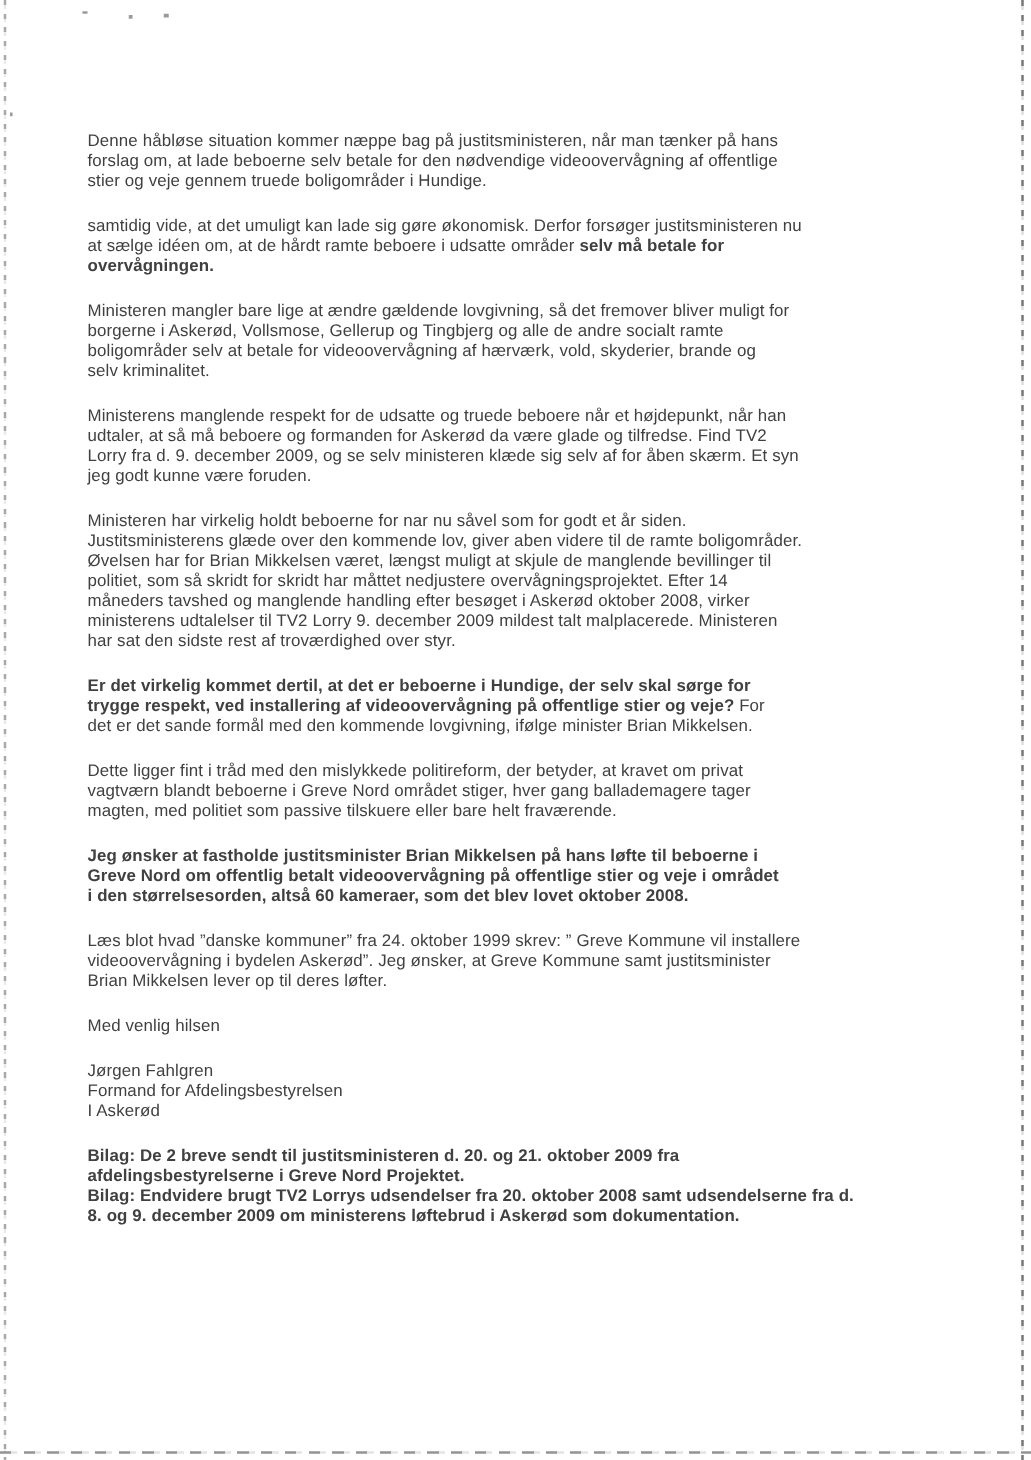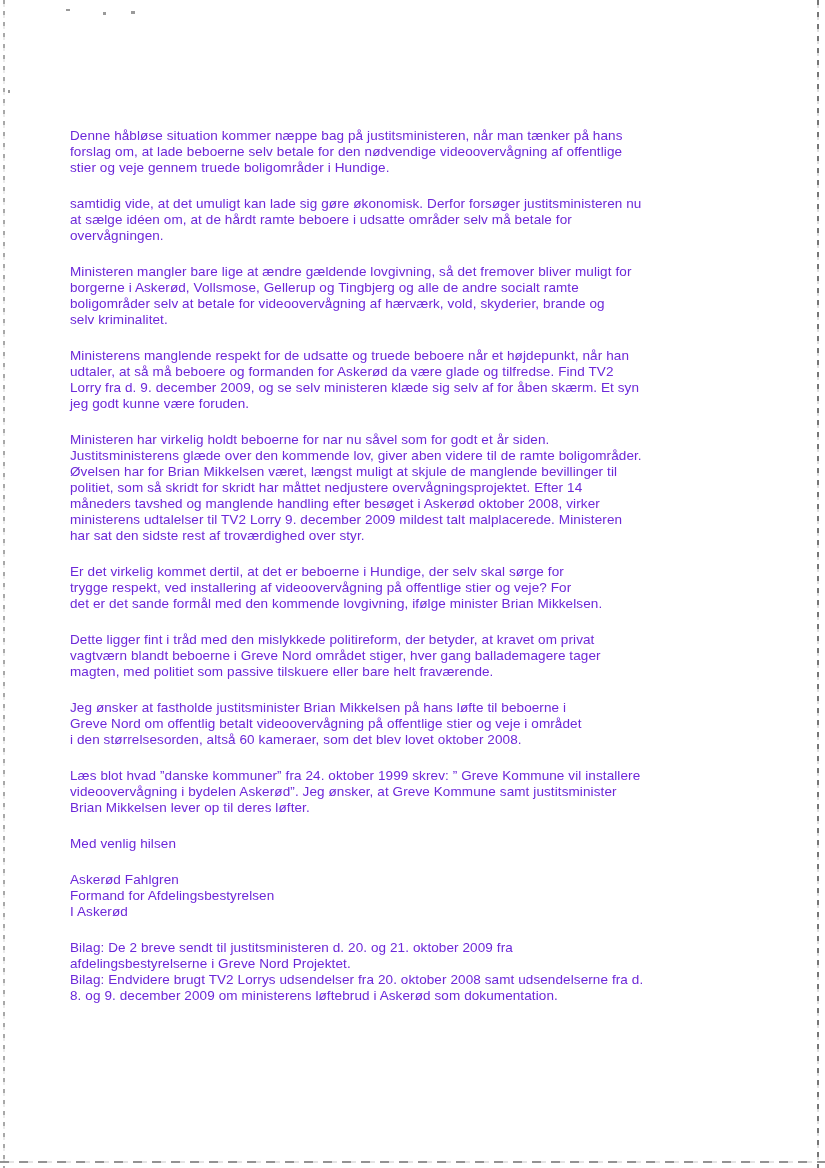--- a/index.html
+++ b/index.html
@@ -37,30 +37,29 @@
   .s1 { left: 66px;  top: 9px;  width: 4px; height: 2px; }
   .s2 { left: 103px; top: 12px; width: 3px; height: 3px; }
   .s3 { left: 131px; top: 11px; width: 4px; height: 3px; }
   .s4 { left: 8px;   top: 90px; width: 2px; height: 3px; }
 
   .letter-body {
     position: absolute;
     left: 70px;
     top: 105px;
     width: 706px;
-    color: #6d28d9;
+    color: #404040;
     font-size: 13.5px;
     line-height: 16px;
     letter-spacing: 0.1px;
-    margin-top: 23px;
   }
   .para { margin: 0 0 20px 0; }
-  .para:last-child { margin-bottom: 0; }
+  .para:last-child { margin-bottom: 0; font-weight: bold; }
   .line { white-space: nowrap; }
-  .bold { font-weight: normal; }
+  .bold { font-weight: bold; }
 </style>
 </head>
 <body>
 
 <div class="page">
   <div class="scan-edge scan-left"></div>
   <div class="scan-edge scan-right"></div>
   <div class="scan-edge scan-bottom"></div>
   <div class="speck s1"></div>
   <div class="speck s2"></div>
@@ -116,21 +115,21 @@
       </div>
       <div class="para">
         <div class="line"><span>Læs blot hvad ”danske kommuner” fra 24. oktober 1999 skrev: ” Greve Kommune vil installere</span></div>
         <div class="line"><span>videoovervågning i bydelen Askerød”. Jeg ønsker, at Greve Kommune samt justitsminister</span></div>
         <div class="line"><span>Brian Mikkelsen lever op til deres løfter.</span></div>
       </div>
       <div class="para">
         <div class="line"><span>Med venlig hilsen</span></div>
       </div>
       <div class="para">
-        <div class="line"><span>Askerød Fahlgren</span></div>
+        <div class="line"><span>Jørgen Fahlgren</span></div>
         <div class="line"><span>Formand for Afdelingsbestyrelsen</span></div>
         <div class="line"><span>I Askerød</span></div>
       </div>
       <div class="para">
         <div class="line"><span>Bilag: De 2 breve sendt til justitsministeren d. 20. og 21. oktober 2009 fra</span></div>
         <div class="line"><span>afdelingsbestyrelserne i Greve Nord Projektet.</span></div>
         <div class="line"><span>Bilag: Endvidere brugt TV2 Lorrys udsendelser fra 20. oktober 2008 samt udsendelserne fra d.</span></div>
         <div class="line"><span>8. og 9. december 2009 om ministerens løftebrud i Askerød som dokumentation.</span></div>
       </div>
     </div>

